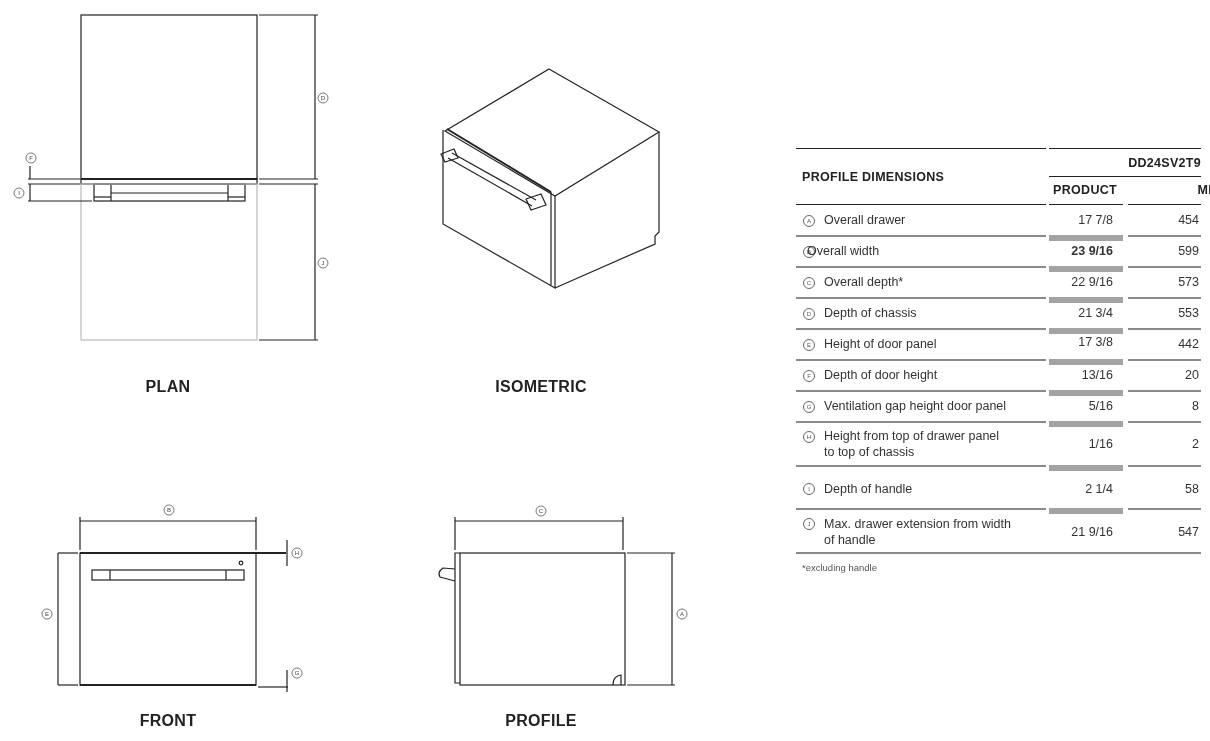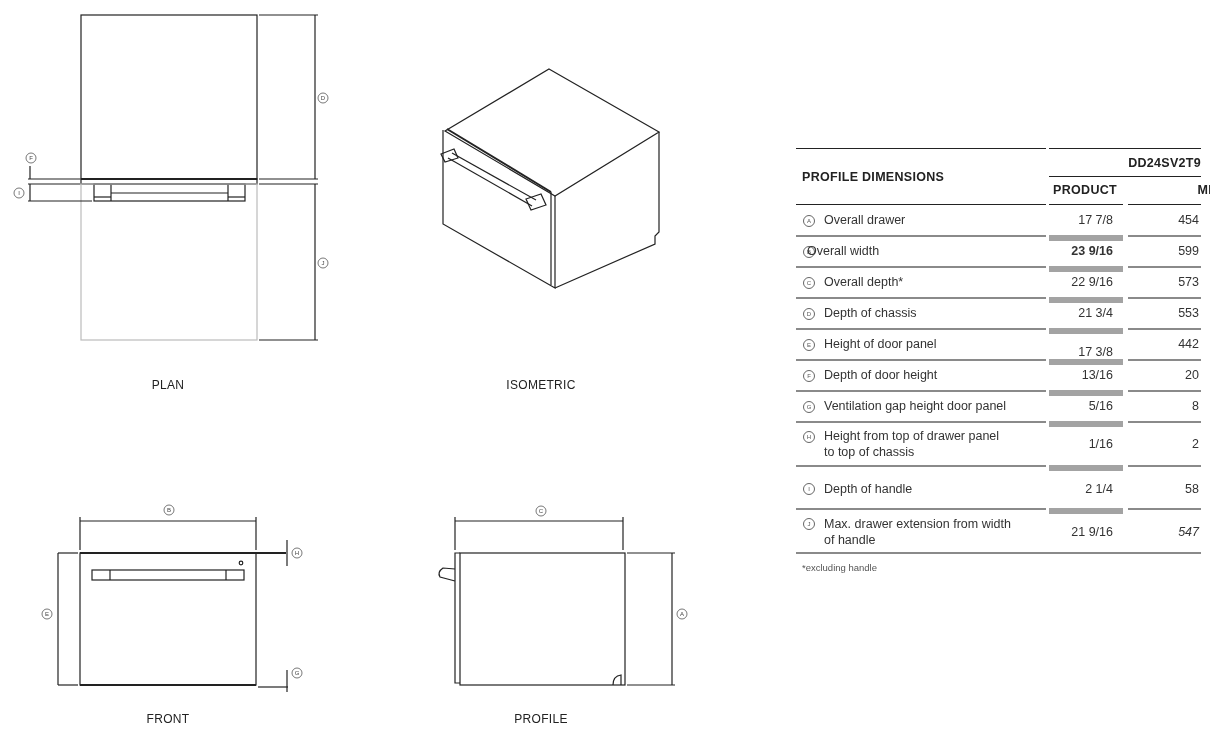--- a/index.html
+++ b/index.html
@@ -1,18 +1,18 @@
 <!DOCTYPE html>
 <html><head>
 <meta charset="utf-8">
 <style>
   html, body { margin:0; padding:0; background:#fff; }
   body { width:1210px; height:741px; position:relative; overflow:hidden; font-family:"Liberation Sans", sans-serif; color:#2a2a2a; }
   svg.drawings { position:absolute; left:0; top:0; }
-  .view-label { position:absolute; font-size:12px; font-weight:normal; letter-spacing:0.3px; color:#222; transform:translateX(-50%); }
+  .view-label { position:absolute; font-size:16px; font-weight:bold; letter-spacing:0.3px; color:#222; transform:translateX(-50%); }
   .dim-table { position:absolute; left:796px; top:148px; width:405px; font-size:12.5px; }
   .row { position:absolute; left:0; width:405px; }
   .cell-label { position:absolute; left:0; width:250px; border-bottom:2px solid #8a8a8a; }
   .cell-in { position:absolute; left:253px; width:74px; border-bottom:6px solid #a3a3a3; text-align:right; }
   .cell-mm { position:absolute; left:332px; width:73px; border-bottom:2px solid #8a8a8a; text-align:right; }
   .txt { position:absolute; color:#333; line-height:16px; }
   .letter { position:absolute; left:7px; width:10px; height:10px; border:1px solid #666; border-radius:50%; font-size:6px; line-height:10px; text-align:center; color:#555; }
   .hdr-line { position:absolute; height:0; border-top:1.5px solid #222; }
   .hdr-text { position:absolute; font-weight:bold; font-size:12.5px; color:#222; letter-spacing:0.3px; }
   .footnote { position:absolute; left:802px; top:562px; font-size:9.5px; color:#555; }
@@ -201,21 +201,21 @@
     <div class="cell-mm" style="height:29px;">
         <span class="txt" style="right:2px; top:6px;">553</span>
       </div>
   </div>
   <div class="row" style="top:182px;">
     <div class="cell-label" style="height:29px;">
         <span class="letter" style="top:9px;">E</span>
         <span class="txt" style="left:28px; top:6px;">Height of door panel</span>
       </div>
     <div class="cell-in" style="height:29px;">
-        <span class="txt" style="right:10px; top:14px;">17 3/8</span>
+        <span class="txt" style="right:10px; top:4px;">17 3/8</span>
       </div>
     <div class="cell-mm" style="height:29px;">
         <span class="txt" style="right:2px; top:6px;">442</span>
       </div>
   </div>
   <div class="row" style="top:213px;">
     <div class="cell-label" style="height:29px;">
         <span class="letter" style="top:9px;">F</span>
         <span class="txt" style="left:28px; top:6px;">Depth of door height</span>
       </div>
@@ -265,18 +265,18 @@
   </div>
   <div class="row" style="top:362px;">
     <div class="cell-label" style="height:42px; width:405px;">
         <span class="letter" style="top:8px;">J</span>
         <span class="txt" style="left:28px; top:6px;">Max. drawer extension from width</span>
         <span class="txt" style="left:28px; top:22px;">of handle</span>
       </div>
     <div class="cell-in" style="height:40px; border-bottom:none;text-decoration:underline;">
         <span class="txt" style="right:10px; top:14px;">21 9/16</span>
       </div>
-    <div class="cell-mm" style="height:27px; border-bottom:none;font-style:italic;">
+    <div class="cell-mm" style="height:27px; border-bottom:none;">
         <span class="txt" style="right:2px; top:14px;">547</span>
       </div>
   </div>
 </div>
 <div class="footnote">*excluding handle</div>
 
 </body></html>

